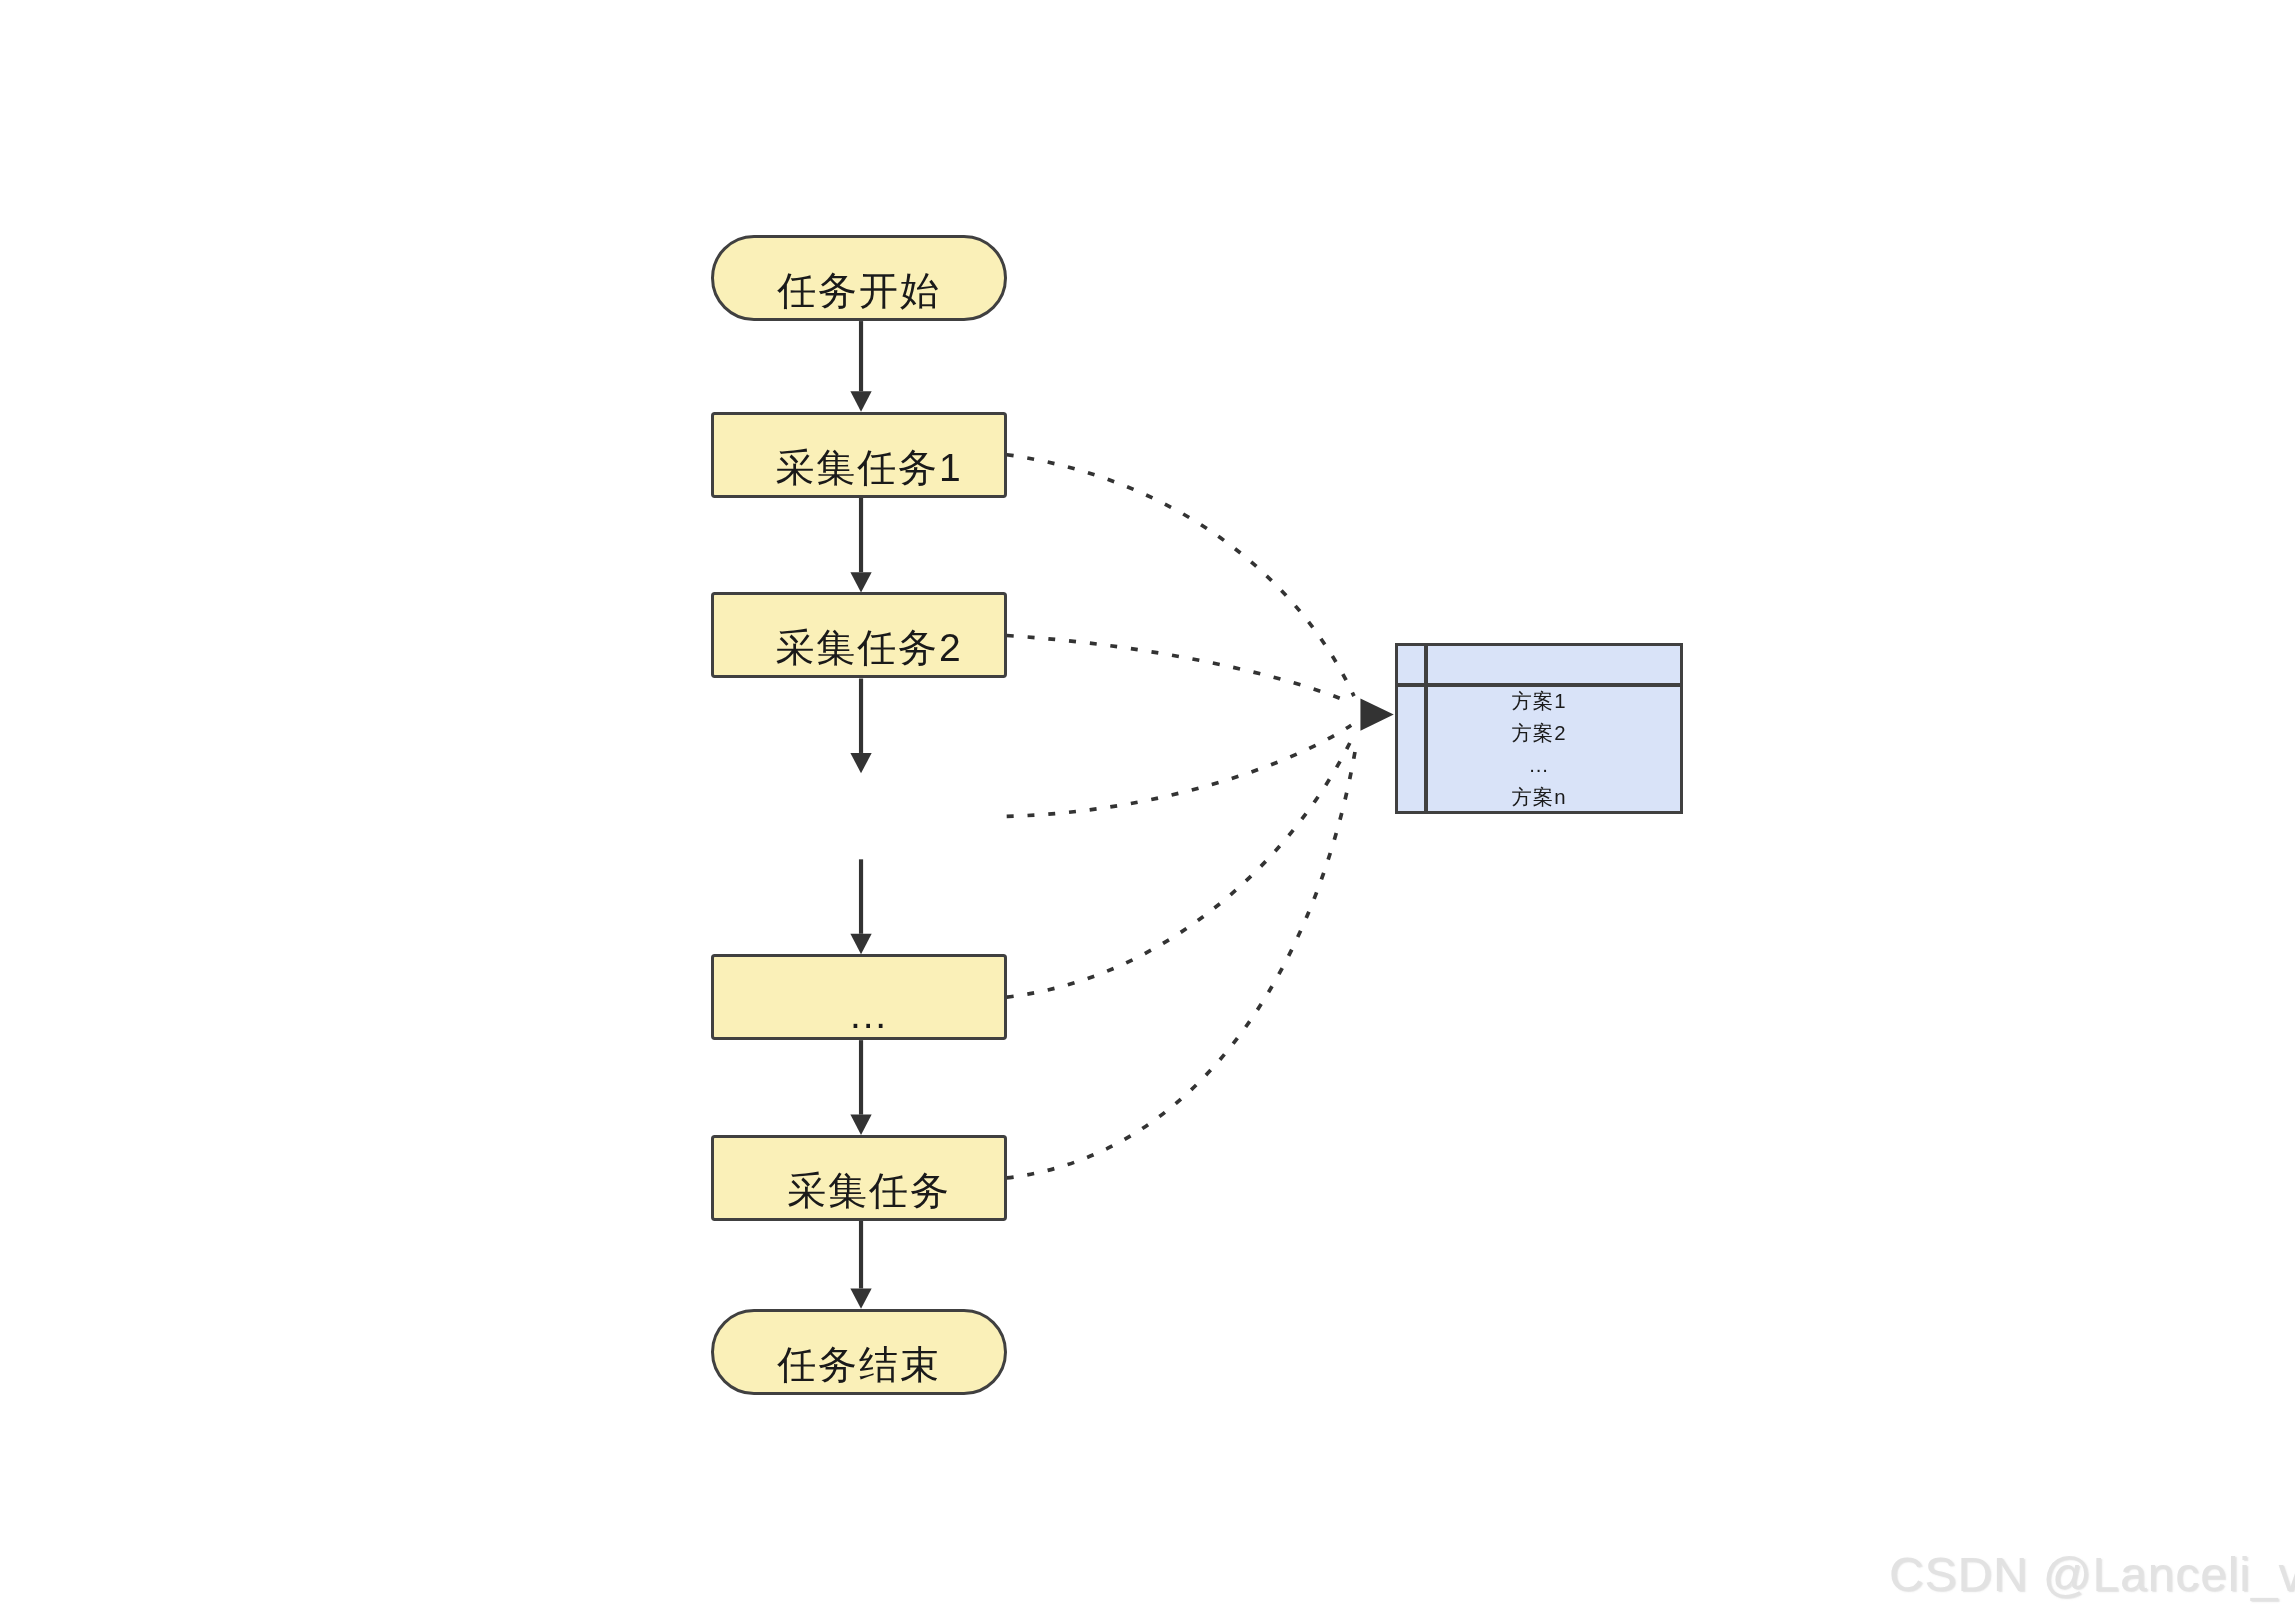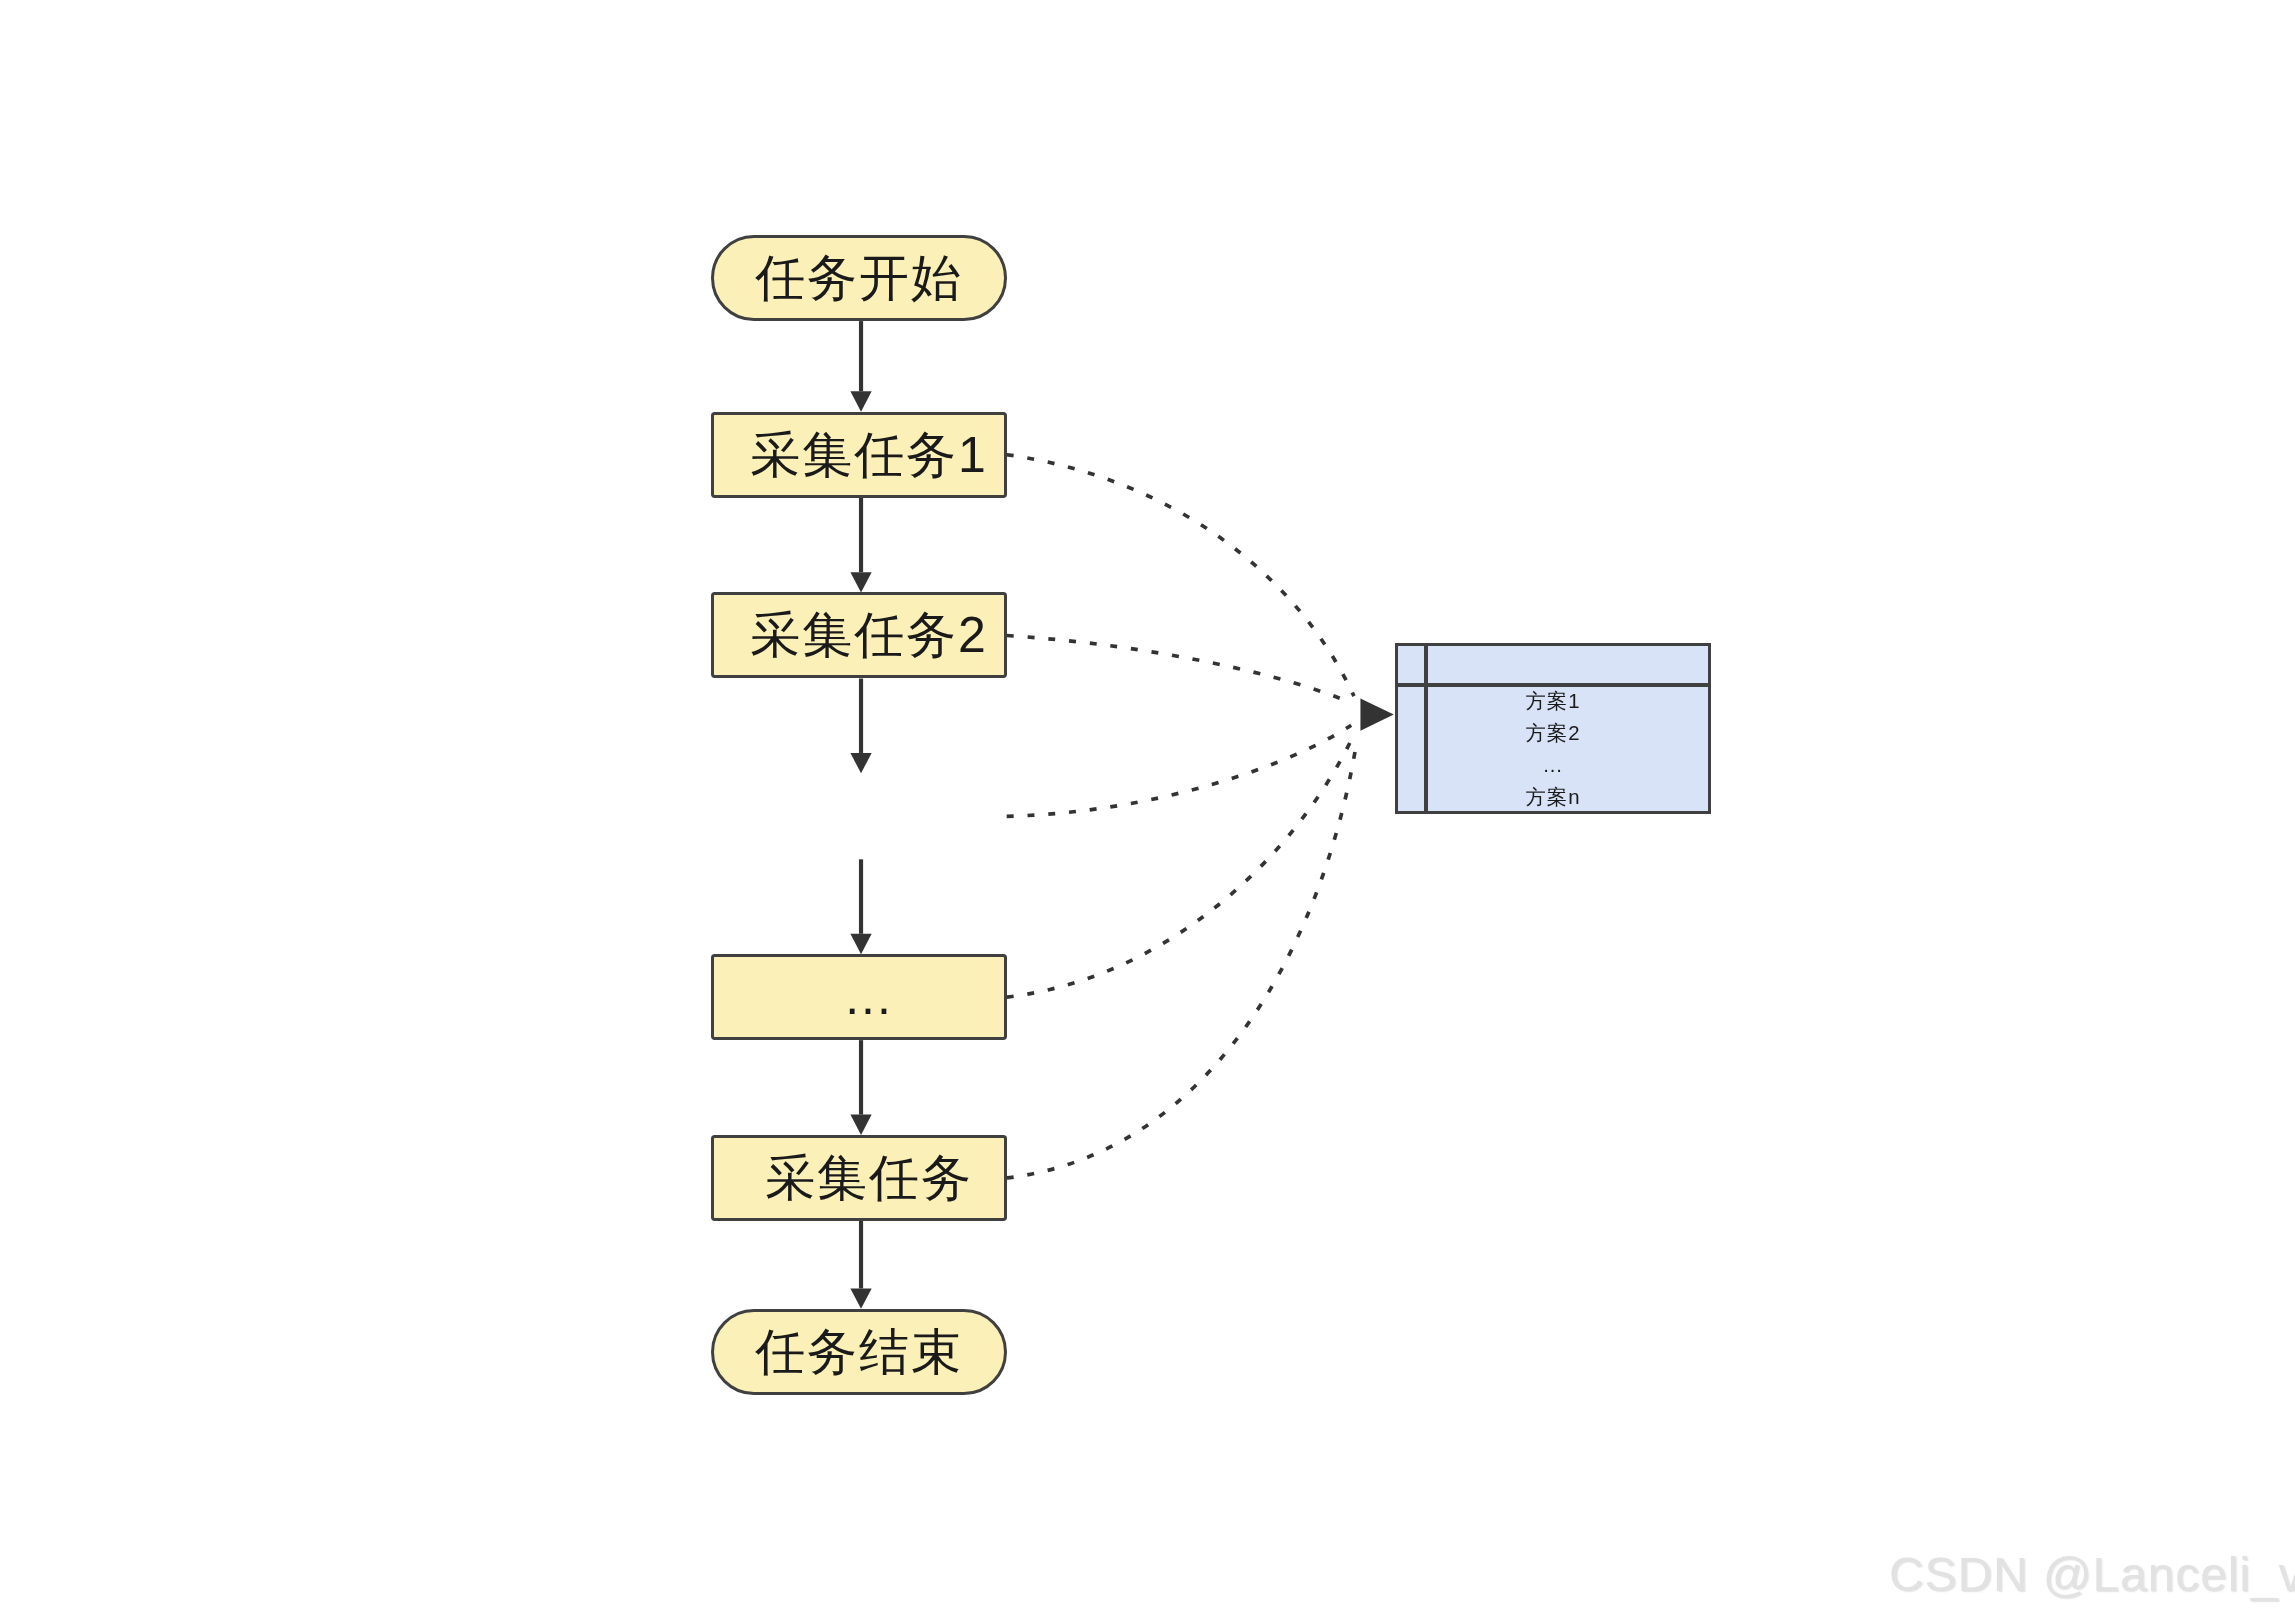--- a/index.html
+++ b/index.html
@@ -17,27 +17,27 @@
   }
   .canvas{position:absolute;inset:0;}
   svg.connector-layer{position:absolute;left:0;top:0;width:2295px;height:1616px;}
   .solid-line{stroke:var(--connector);stroke-width:9;fill:none;}
   .arrow-head{fill:var(--connector);stroke:none;}
   .dashed-curve{stroke:var(--connector);stroke-width:8;fill:none;stroke-dasharray:15 30;}
   .node{
     position:absolute;left:711px;width:296px;height:86px;
     box-sizing:border-box;border:3.7px solid var(--node-border);
     background:var(--node-fill);
-    display:flex;align-items:center;justify-content:center;
-    color:var(--text);font-size:50px;letter-spacing:1.9px;
+    display:flex;align-items:flex-end;justify-content:center;
+    color:var(--text);font-size:39px;letter-spacing:1.9px;
   }
   .node.rect{border-radius:3.7px;padding-left:20px;}
   .node.pill{border-radius:43px;}
   .plan-box{
-    position:absolute;left:1395px;top:643px;width:316px;height:171px;
+    position:absolute;left:1395px;top:643px;width:288px;height:171px;
     box-sizing:border-box;border:3.7px solid var(--node-border);
     background:var(--plan-fill);color:var(--text);
   }
   .plan-hline{
     position:absolute;left:0;right:0;top:37px;height:3.7px;background:var(--node-border);
   }
   .plan-vline{
     position:absolute;top:0;bottom:0;left:26px;width:3.7px;background:var(--node-border);
   }
   .plan-lines{

